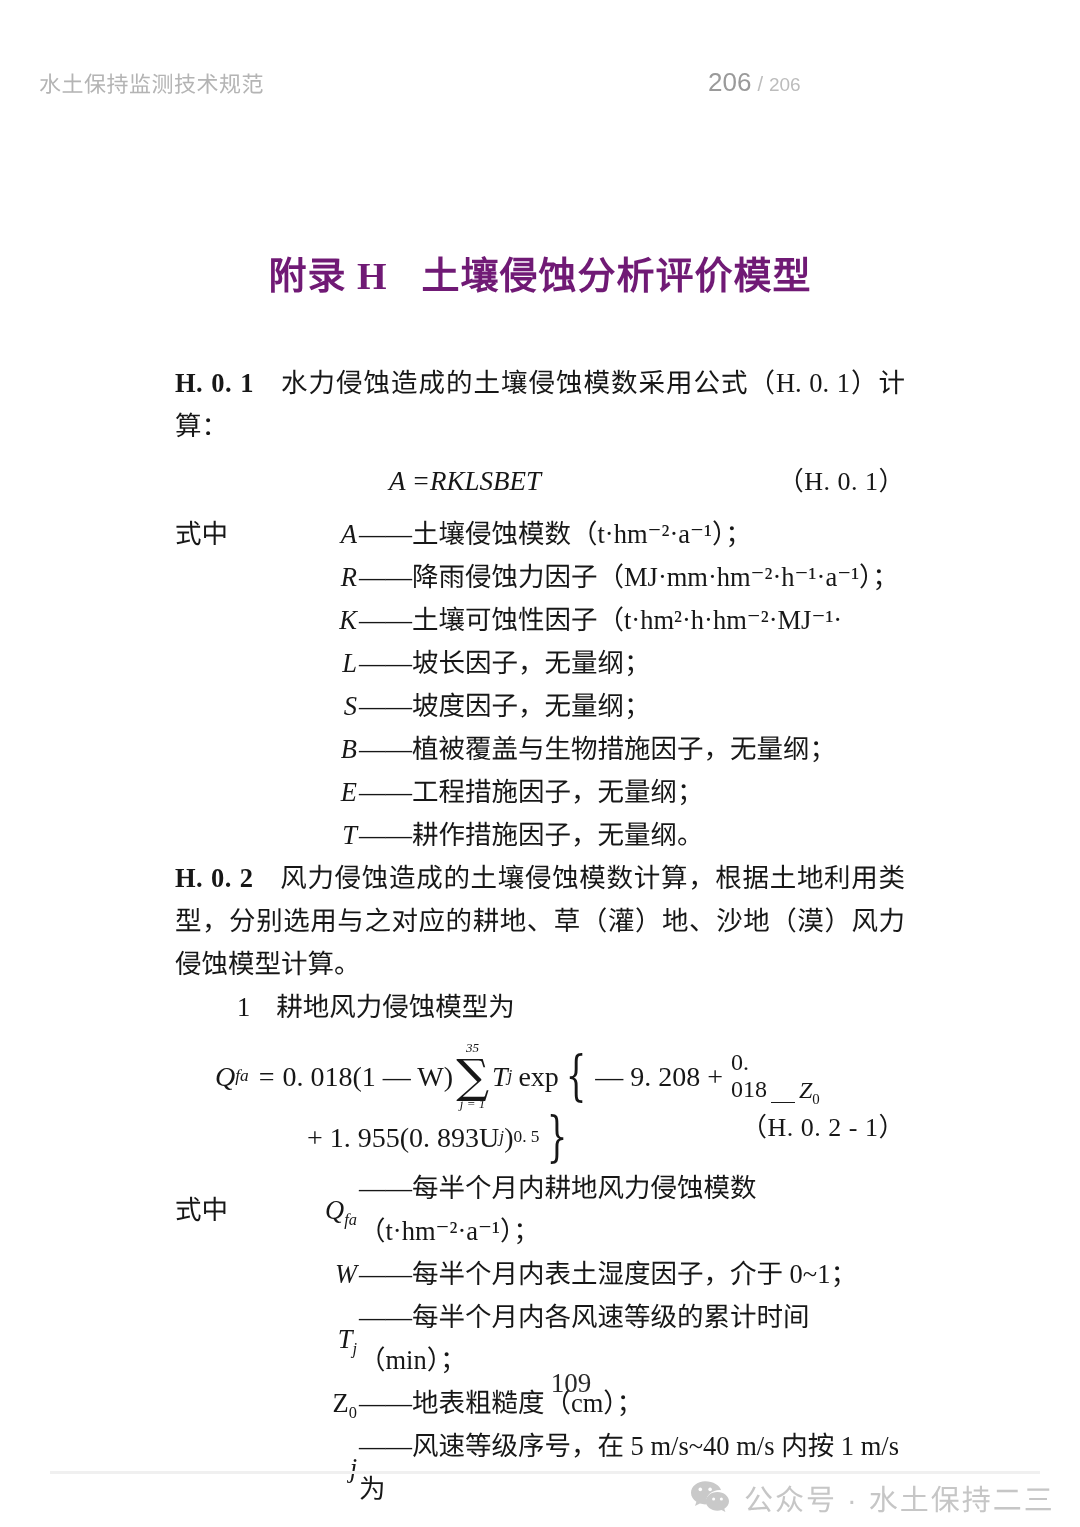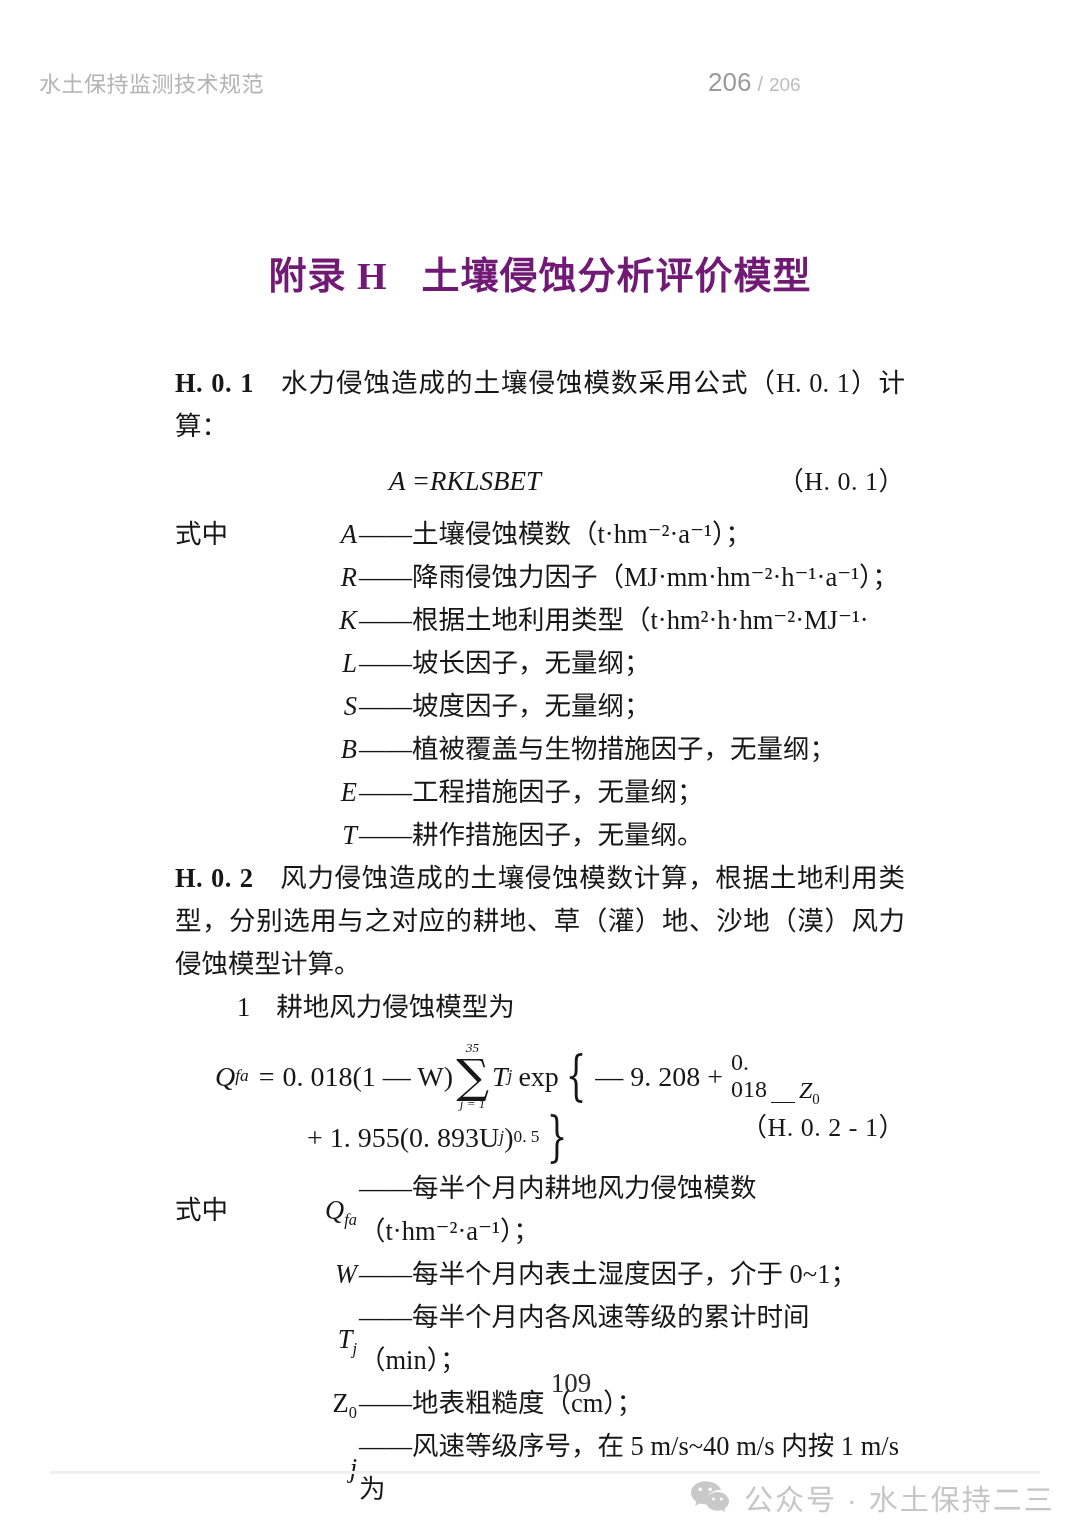--- a/index.html
+++ b/index.html
@@ -294,21 +294,21 @@
 
       <div class="where-line">
         <span class="where-lead"></span>
         <span class="where-sym">R</span>
         <span class="where-def">——降雨侵蚀力因子（MJ·mm·hm⁻²·h⁻¹·a⁻¹）；</span>
       </div>
 
       <div class="where-line">
         <span class="where-lead"></span>
         <span class="where-sym">K</span>
-        <span class="where-def">——根据土地利用类型（t·hm²·h·hm⁻²·MJ⁻¹·</span>
+        <span class="where-def">——土壤可蚀性因子（t·hm²·h·hm⁻²·MJ⁻¹·</span>
       </div>
 
 
       <div class="where-line">
         <span class="where-lead"></span>
         <span class="where-sym">L</span>
         <span class="where-def">——坡长因子，无量纲；</span>
       </div>
 
       <div class="where-line">

